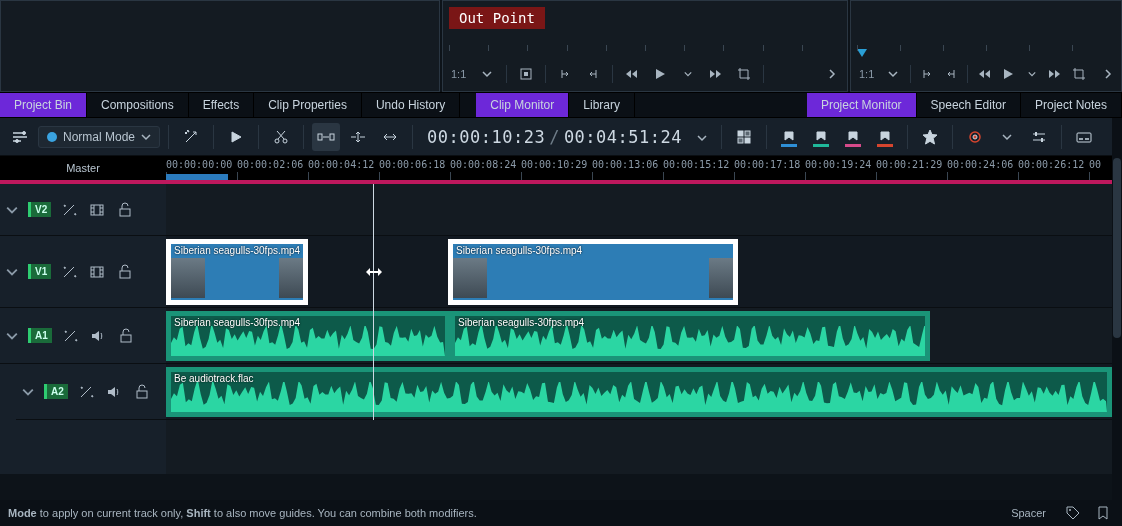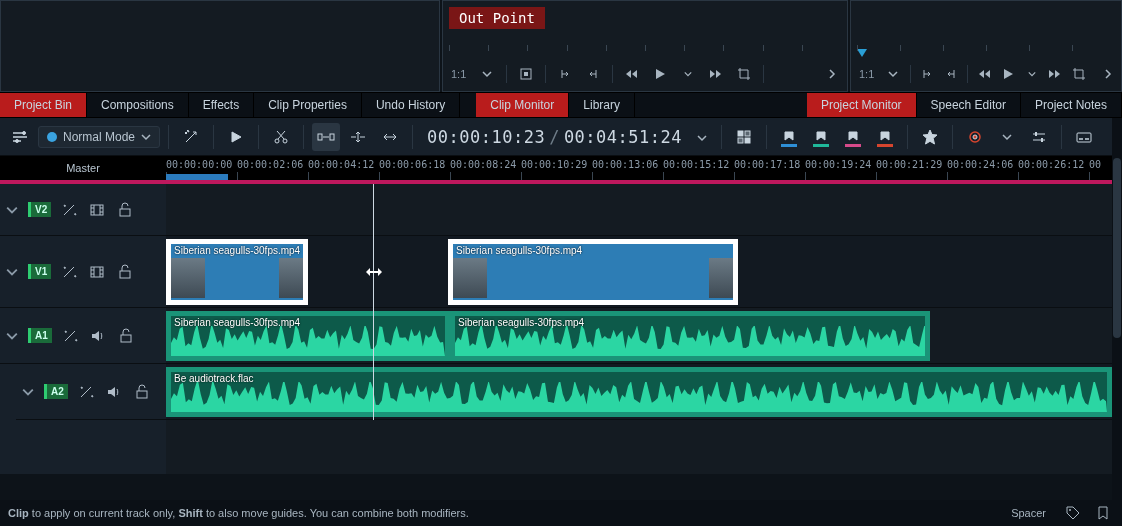--- a/index.html
+++ b/index.html
@@ -15,21 +15,21 @@
 .monitor-ruler .tick{flex:1;border-left:1px solid #3a4652;height:6px}
 .monitor-toolbar{position:absolute;bottom:4px;left:4px;right:4px;height:26px;display:flex;align-items:center;gap:6px;color:#8b9aa8}
 .mt-btn{width:22px;height:22px;display:flex;align-items:center;justify-content:center;cursor:pointer;fill:#a8b5c0}
 .mt-sep{width:1px;height:18px;background:#2a3642;margin:0 2px}
 .mt-zoom{font-size:11px;padding:0 4px}
 .playhead-mark{position:absolute;bottom:32px;width:10px;height:10px}
 .playhead-mark svg{fill:#299fd6}
 .tab-strip{display:flex;height:26px;background:#0b1016;border-top:1px solid #000;border-bottom:1px solid #000}
 .tab-strip .spacer{flex:1}
 .tab{padding:5px 14px;cursor:pointer;color:#c8d4de;border-right:1px solid #000;white-space:nowrap}
-.tab.active{background:#b91c1c}
+.tab.active{background:#6d28d9}
 .main-toolbar{display:flex;align-items:center;height:38px;background:#17202a;border-bottom:1px solid #0a0e12;padding:0 6px;gap:4px}
 .tb-btn{width:28px;height:28px;display:flex;align-items:center;justify-content:center;cursor:pointer;fill:#c8d4de;stroke:#c8d4de}
 .tb-sep{width:1px;height:24px;background:#2a3642;margin:0 4px}
 .mode-select{display:flex;align-items:center;background:#1e2832;border:1px solid #2a3642;border-radius:3px;padding:3px 8px;gap:6px;cursor:pointer}
 .mode-dot{width:10px;height:10px;border-radius:50%;background:#3aa3e0}
 .timecode{font-family:monospace;font-size:17px;letter-spacing:0.5px;color:#cdd8e2;padding:0 6px}
 .timecode .sep{color:#6e7c88;margin:0 4px}
 .tc-dd{margin-left:4px}
 .tb-color{position:relative}
 .tb-color .bar{position:absolute;bottom:4px;left:6px;width:16px;height:3px}
@@ -526,21 +526,21 @@
         <div class="resize-cursor" style="left: 199px; top: 82px;">
           <svg width="18" height="12" viewBox="0 0 18 12">
             <path d="M1 6l4-4v3h8V2l4 4-4 4V7H5v3z" fill="#fff"></path>
           </svg>
         </div>
       </div>
   </div>
 </div>
 
 <div class="status-bar">
-  <span id="status-hint"><b>Clip</b> to apply on current track only, <b>Shift</b> to also move guides. You can combine both modifiers.</span>
+  <span id="status-hint"><b>Mode</b> to apply on current track only, <b>Shift</b> to also move guides. You can combine both modifiers.</span>
   <span class="spacer"></span>
   <span class="status-btn">Spacer</span>
   <span class="status-icon">
       <svg width="14" height="14" viewBox="0 0 14 14">
         <path d="M1 1h6l6 6-6 6-6-6z" fill="none" stroke="#a8b5c0"></path>
         <circle cx="4" cy="4" r="1"></circle>
       </svg>
     </span>
   <span class="status-icon">
       <svg width="12" height="14">

